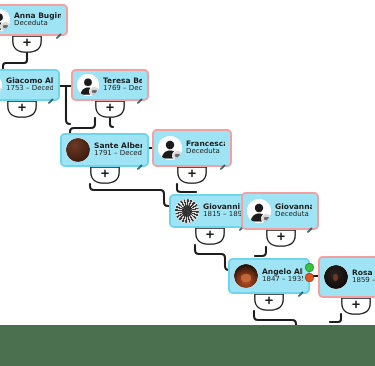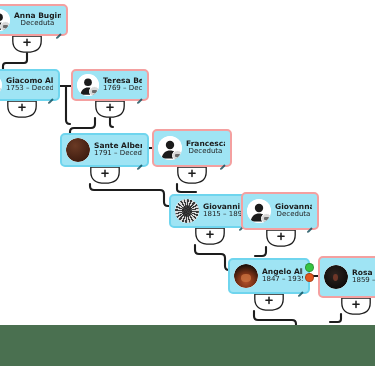--- a/index.html
+++ b/index.html
@@ -96,21 +96,20 @@
   .pname {
     font-size: 7.5px;
     font-weight: bold;
     color: #1a1a1a;
     white-space: nowrap;
   }
   .pdates {
     font-size: 7px;
     color: #222222;
     white-space: nowrap;
-    text-align: center;
   }
 
   .pencil {
     position: absolute;
     right: 3px;
     bottom: 1px;
     width: 8px;
     height: 8px;
     opacity: .8;
   }

